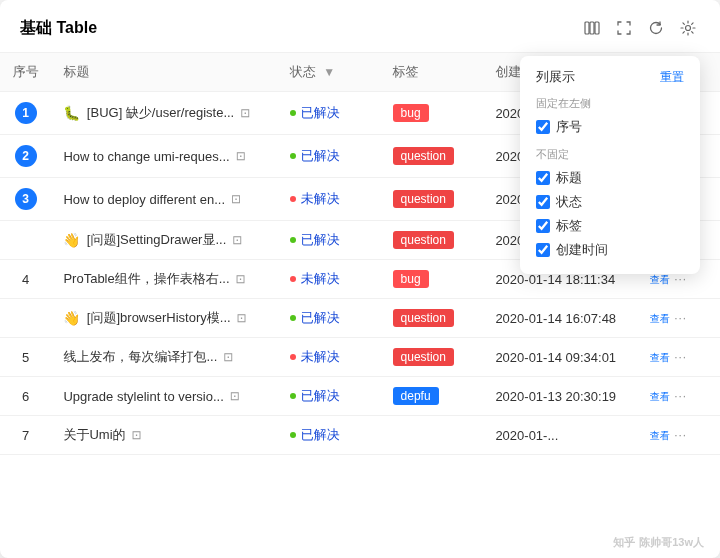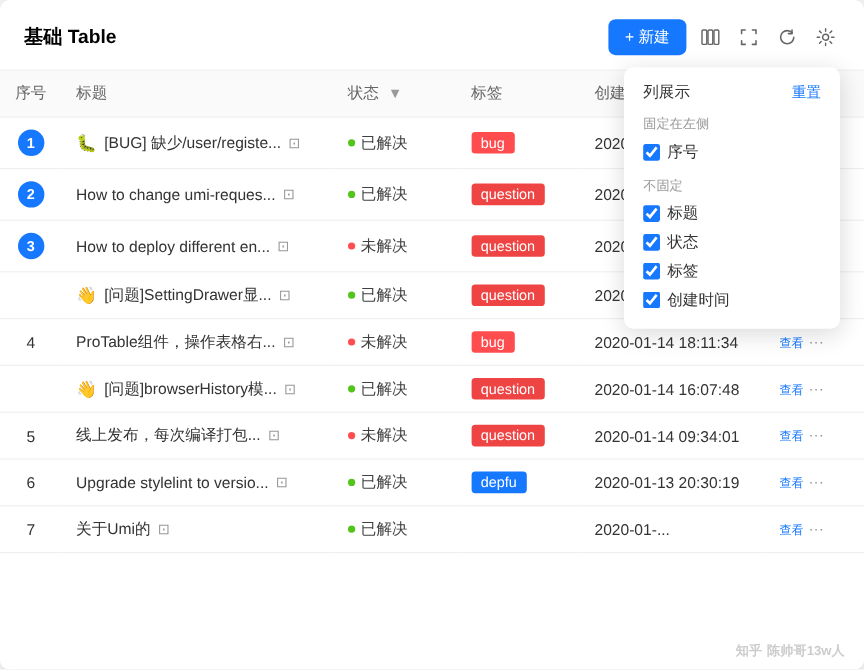--- a/index.html
+++ b/index.html
@@ -144,21 +144,21 @@
       gap: 5px;
     }
     .status-dot {
       width: 6px;
       height: 6px;
       border-radius: 50%;
       flex-shrink: 0;
     }
     .dot-resolved { background: #52c41a; }
     .dot-unresolved { background: #ff4d4f; }
-    .status-label { color: #404040; }
+    .status-label { color: #1d4ed8; }
 
     .tag-badge {
       display: inline-block;
       padding: 2px 8px;
       border-radius: 3px;
       font-size: 12px;
       font-weight: 400;
       color: #fff;
     }
     .tag-bug { background: #ff4d4f; }
@@ -231,21 +231,20 @@
     }
   </style>
 </head>
 <body>
 
 <div class="page-container">
 
   <div class="header">
     <span class="header-title">基础 Table</span>
     <div class="header-actions">
-      <button class="btn-new">+ 新建</button>
 
       <button class="icon-btn" title="列设置">
         <svg width="16" height="16" viewBox="0 0 16 16" fill="none">
           <rect x="1" y="2" width="4" height="12" rx="1" stroke="#666" stroke-width="1.2"></rect>
           <rect x="6" y="2" width="4" height="12" rx="1" stroke="#666" stroke-width="1.2"></rect>
           <rect x="11" y="2" width="4" height="12" rx="1" stroke="#666" stroke-width="1.2"></rect>
         </svg>
       </button>
       <button class="icon-btn" title="全屏">
         <svg width="16" height="16" viewBox="0 0 16 16" fill="none">

